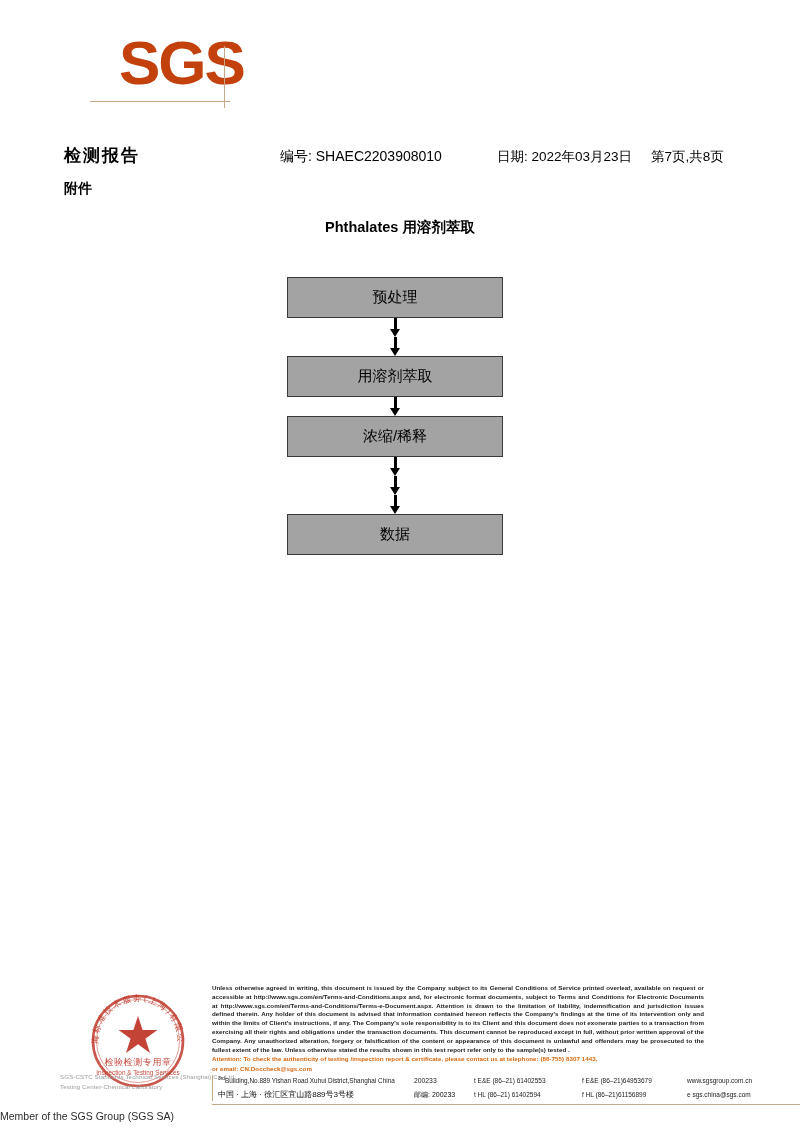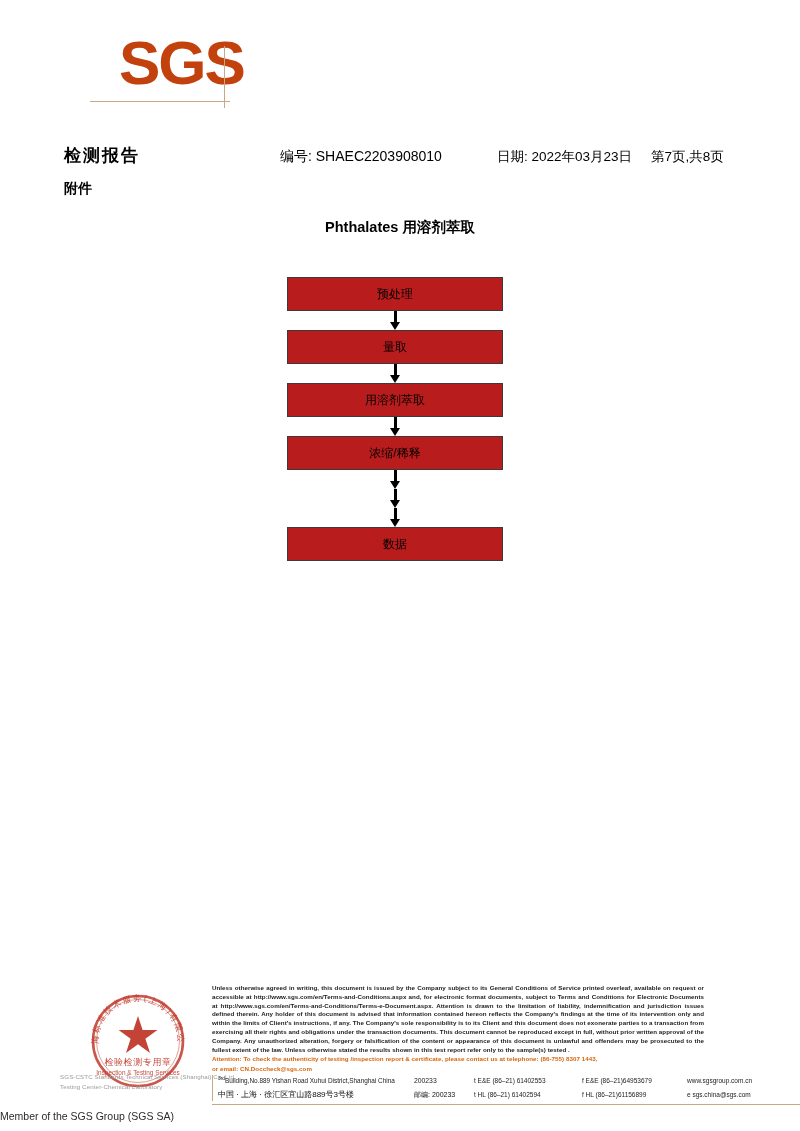--- a/index.html
+++ b/index.html
@@ -103,28 +103,28 @@
   }
   .flow {
     position: absolute;
     left: 287px;
     top: 277px;
     width: 216px;
   }
   .flow-box {
     position: relative;
     width: 216px;
-    height: 34px;
+    height: 41px;
     box-sizing: border-box;
     border: 1px solid #3a3a3a;
     display: flex;
     align-items: center;
     justify-content: center;
-    font-size: 12px;
-    background: #b91c1c;
+    font-size: 15px;
+    background: #a3a3a3;
   }
   .flow-arrow {
     position: relative;
     width: 216px;
     height: 19px;
   }
   .flow-arrow .shaft {
     position: absolute;
     left: 50%;
     margin-left: -1px;
@@ -250,21 +250,20 @@
   <div class="hdr-page">第7页,共8页</div>
 
   <div class="flow-title">Phthalates 用溶剂萃取</div>
 
   <div class="flow">
     <div class="flow-box">预处理</div>
     <div class="flow-arrow">
         <div class="shaft"></div>
         <div class="head"></div>
       </div>
-    <div class="flow-box">量取</div>
     <div class="flow-arrow">
         <div class="shaft"></div>
         <div class="head"></div>
       </div>
     <div class="flow-box">用溶剂萃取</div>
     <div class="flow-arrow">
         <div class="shaft"></div>
         <div class="head"></div>
       </div>
     <div class="flow-box">浓缩/稀释</div>

